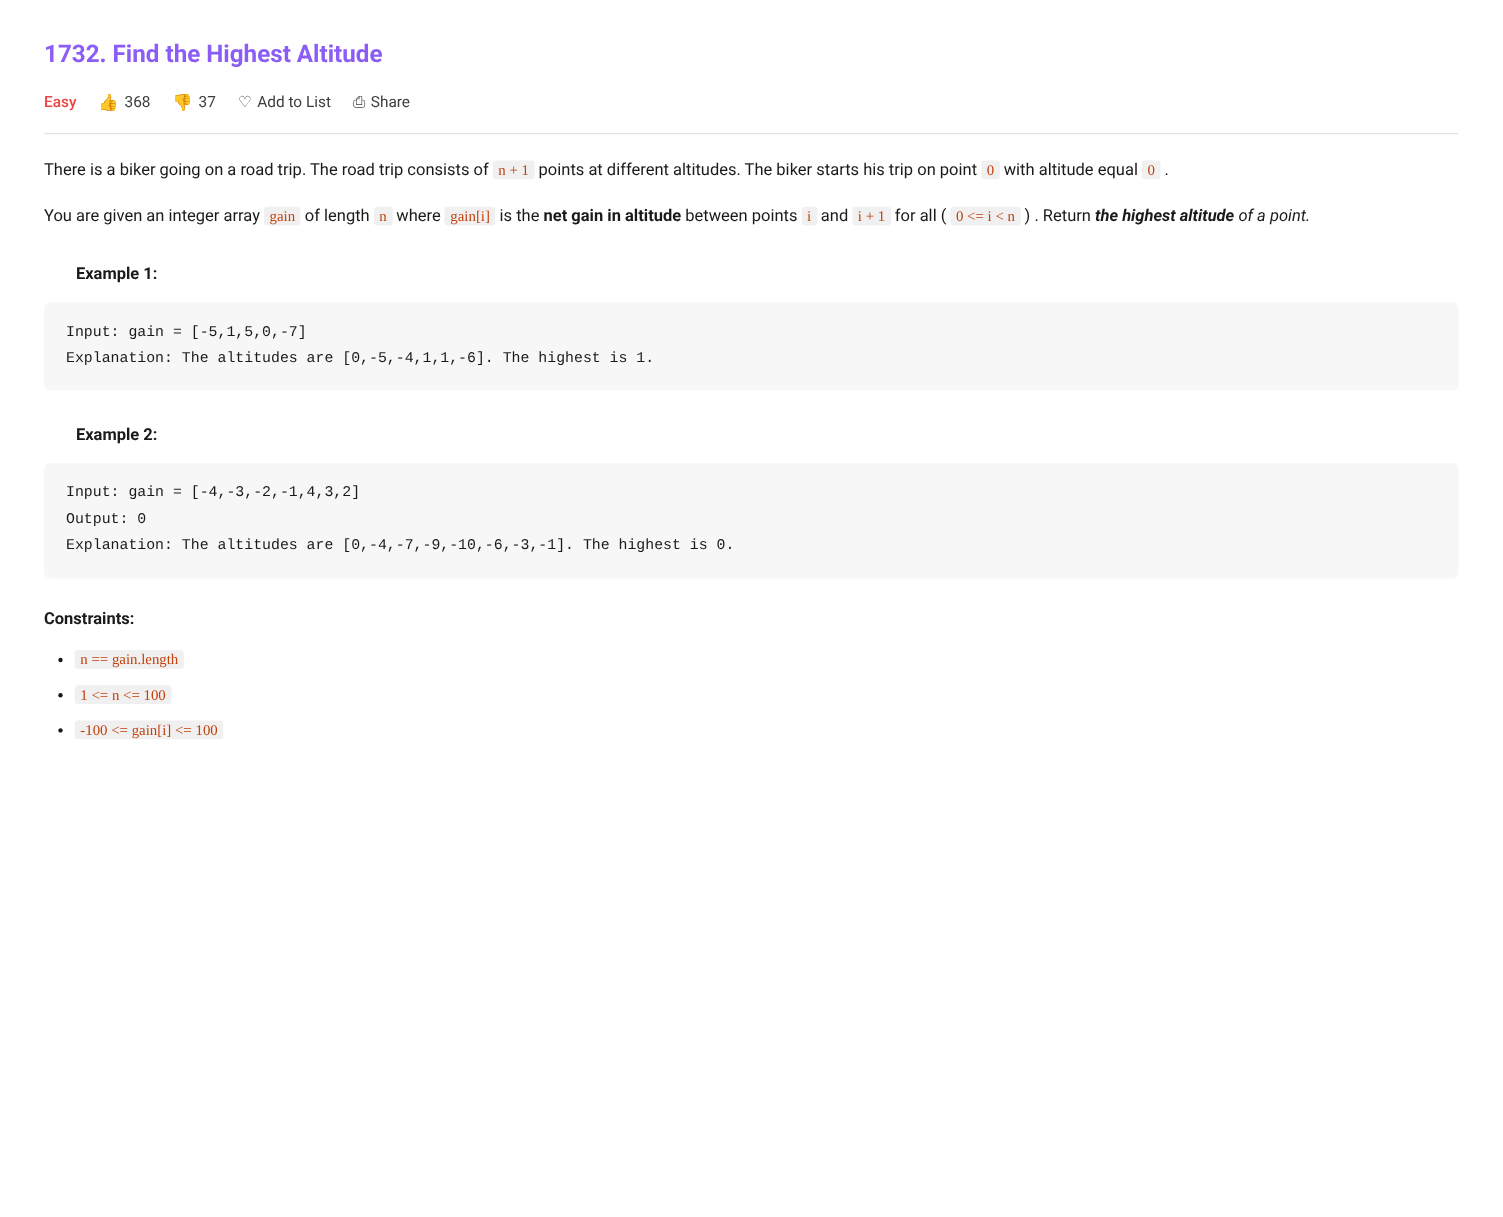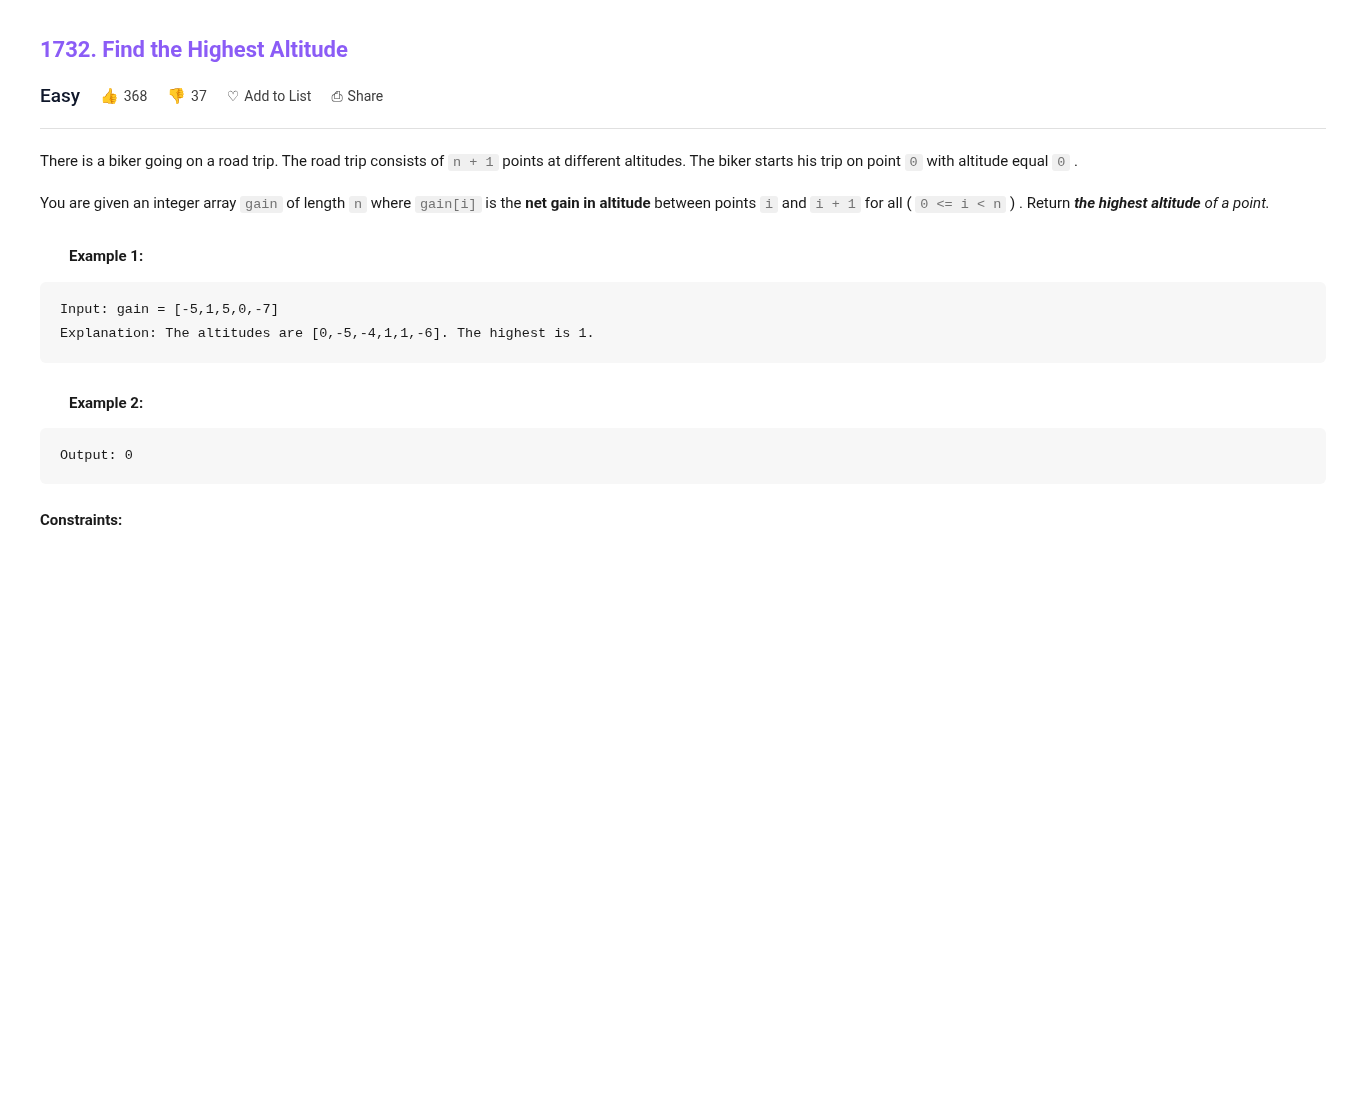--- a/index.html
+++ b/index.html
@@ -28,23 +28,23 @@
     .meta-row {
       display: flex;
       align-items: center;
       gap: 20px;
       margin-bottom: 20px;
       padding-bottom: 16px;
       border-bottom: 1px solid #e0e0e0;
     }
 
     .difficulty-badge {
-      color: #0f172a;
+      color: #ef4444;
       font-weight: 500;
-      font-size: 19px;
+      font-size: 14px;
     }
 
     .meta-item {
       display: flex;
       align-items: center;
       gap: 5px;
       color: #3d3d3d;
       font-size: 14px;
       cursor: pointer;
     }
@@ -77,24 +77,24 @@
       line-height: 1.7;
       color: #1a1a1a;
     }
 
     .description-section p {
       margin-bottom: 16px;
     }
 
     code.inline-green {
       background-color: #f0f0f0;
-      color: #737373;
+      color: #c2410c;
       padding: 1px 5px;
       border-radius: 3px;
-      font-family: Liberation Mono, monospace;
+      font-family: Liberation Serif, serif;
       font-size: 13.5px;
     }
 
     .example-title {
       font-size: 15px;
       font-weight: 700;
       margin-top: 28px;
       margin-bottom: 12px;
       margin-left: 29px;
     }
@@ -196,22 +196,41 @@
     <div>
       <span class="keyword">Explanation:</span>
       <span> The altitudes are [0,-5,-4,1,1,-6]. The highest is 1.</span>
     </div>
   </div>
 
   <div class="example-title">Example 2:</div>
 
   <div class="code-block">
     <div>
+      <span class="keyword">Input:</span>
+      <span> gain = [-4,-3,-2,-1,4,3,2]</span>
+    </div>
+    <div>
       <span class="keyword">Output:</span>
       <span> 0</span>
     </div>
+    <div>
+      <span class="keyword">Explanation:</span>
+      <span> The altitudes are [0,-4,-7,-9,-10,-6,-3,-1]. The highest is 0.</span>
+    </div>
   </div>
 
   <div style="margin-top: 20px;"></div>
 
   <div class="constraints-title">Constraints:</div>
 
+  <ul class="constraints-list">
+    <li>
+      <code class="inline-green">n == gain.length</code>
+    </li>
+    <li>
+      <code class="inline-green">1 &lt;= n &lt;= 100</code>
+    </li>
+    <li>
+      <code class="inline-green">-100 &lt;= gain[i] &lt;= 100</code>
+    </li>
+  </ul>
 </div>
 
 </body></html>

